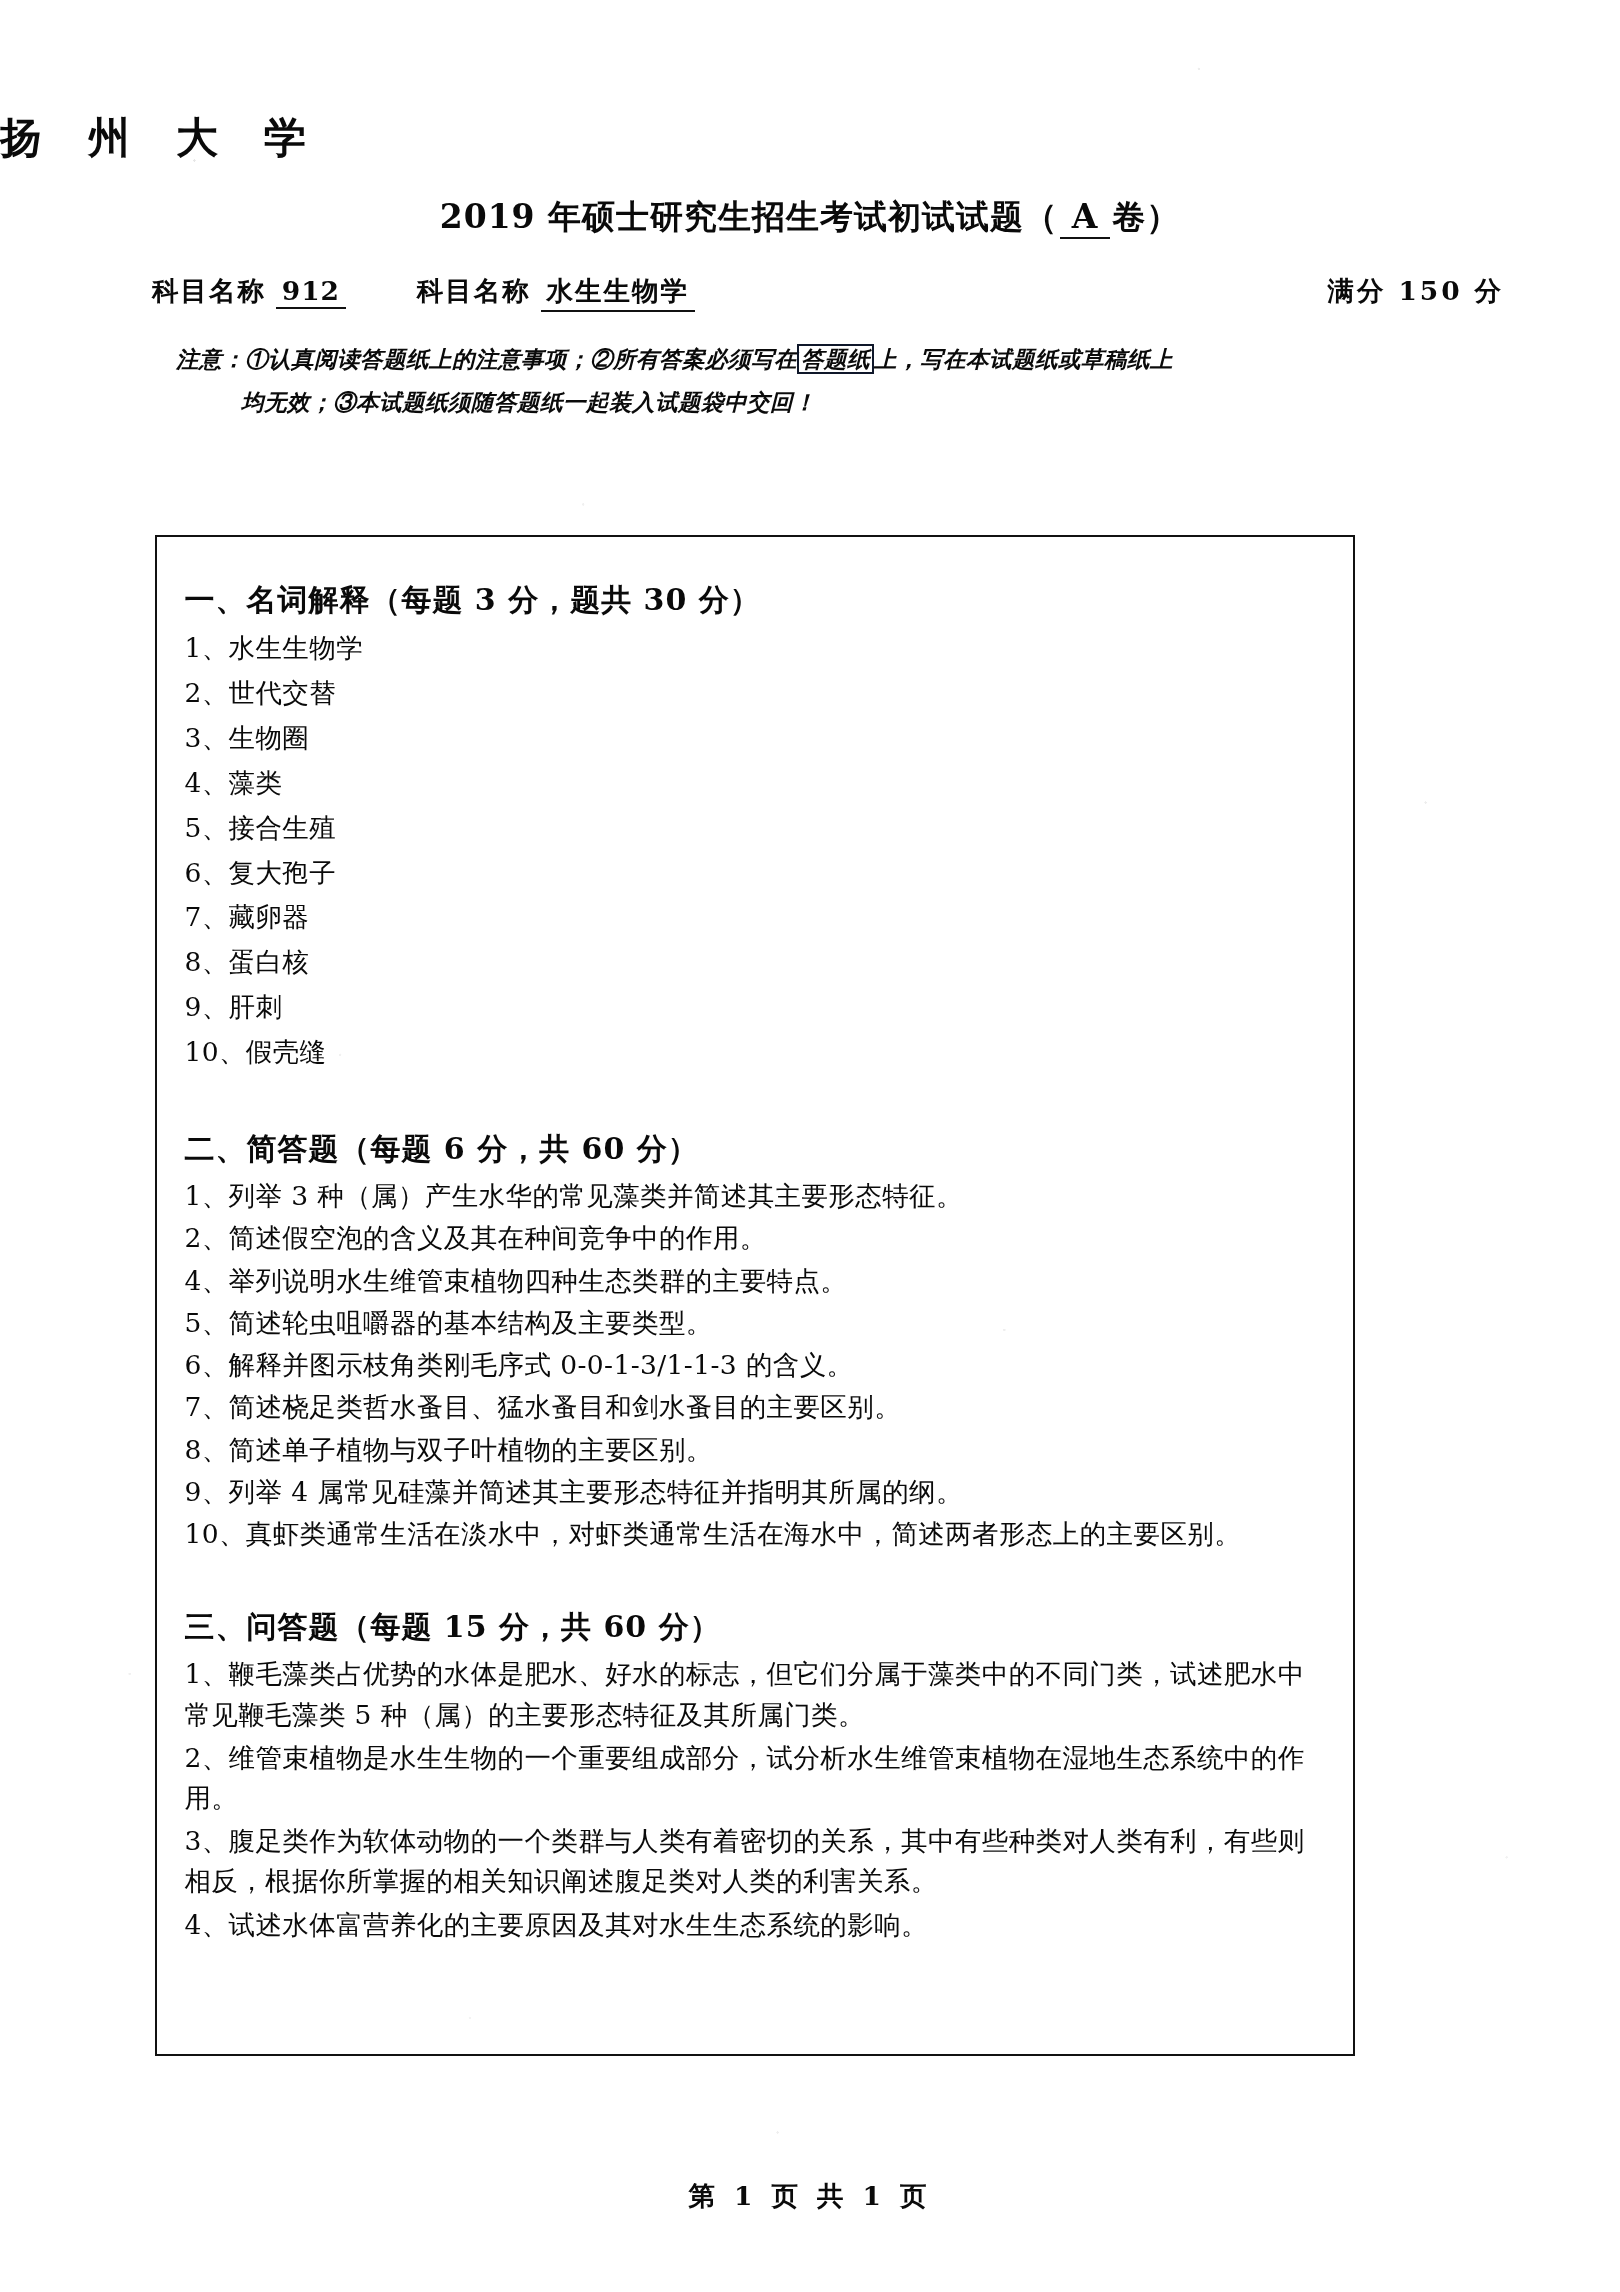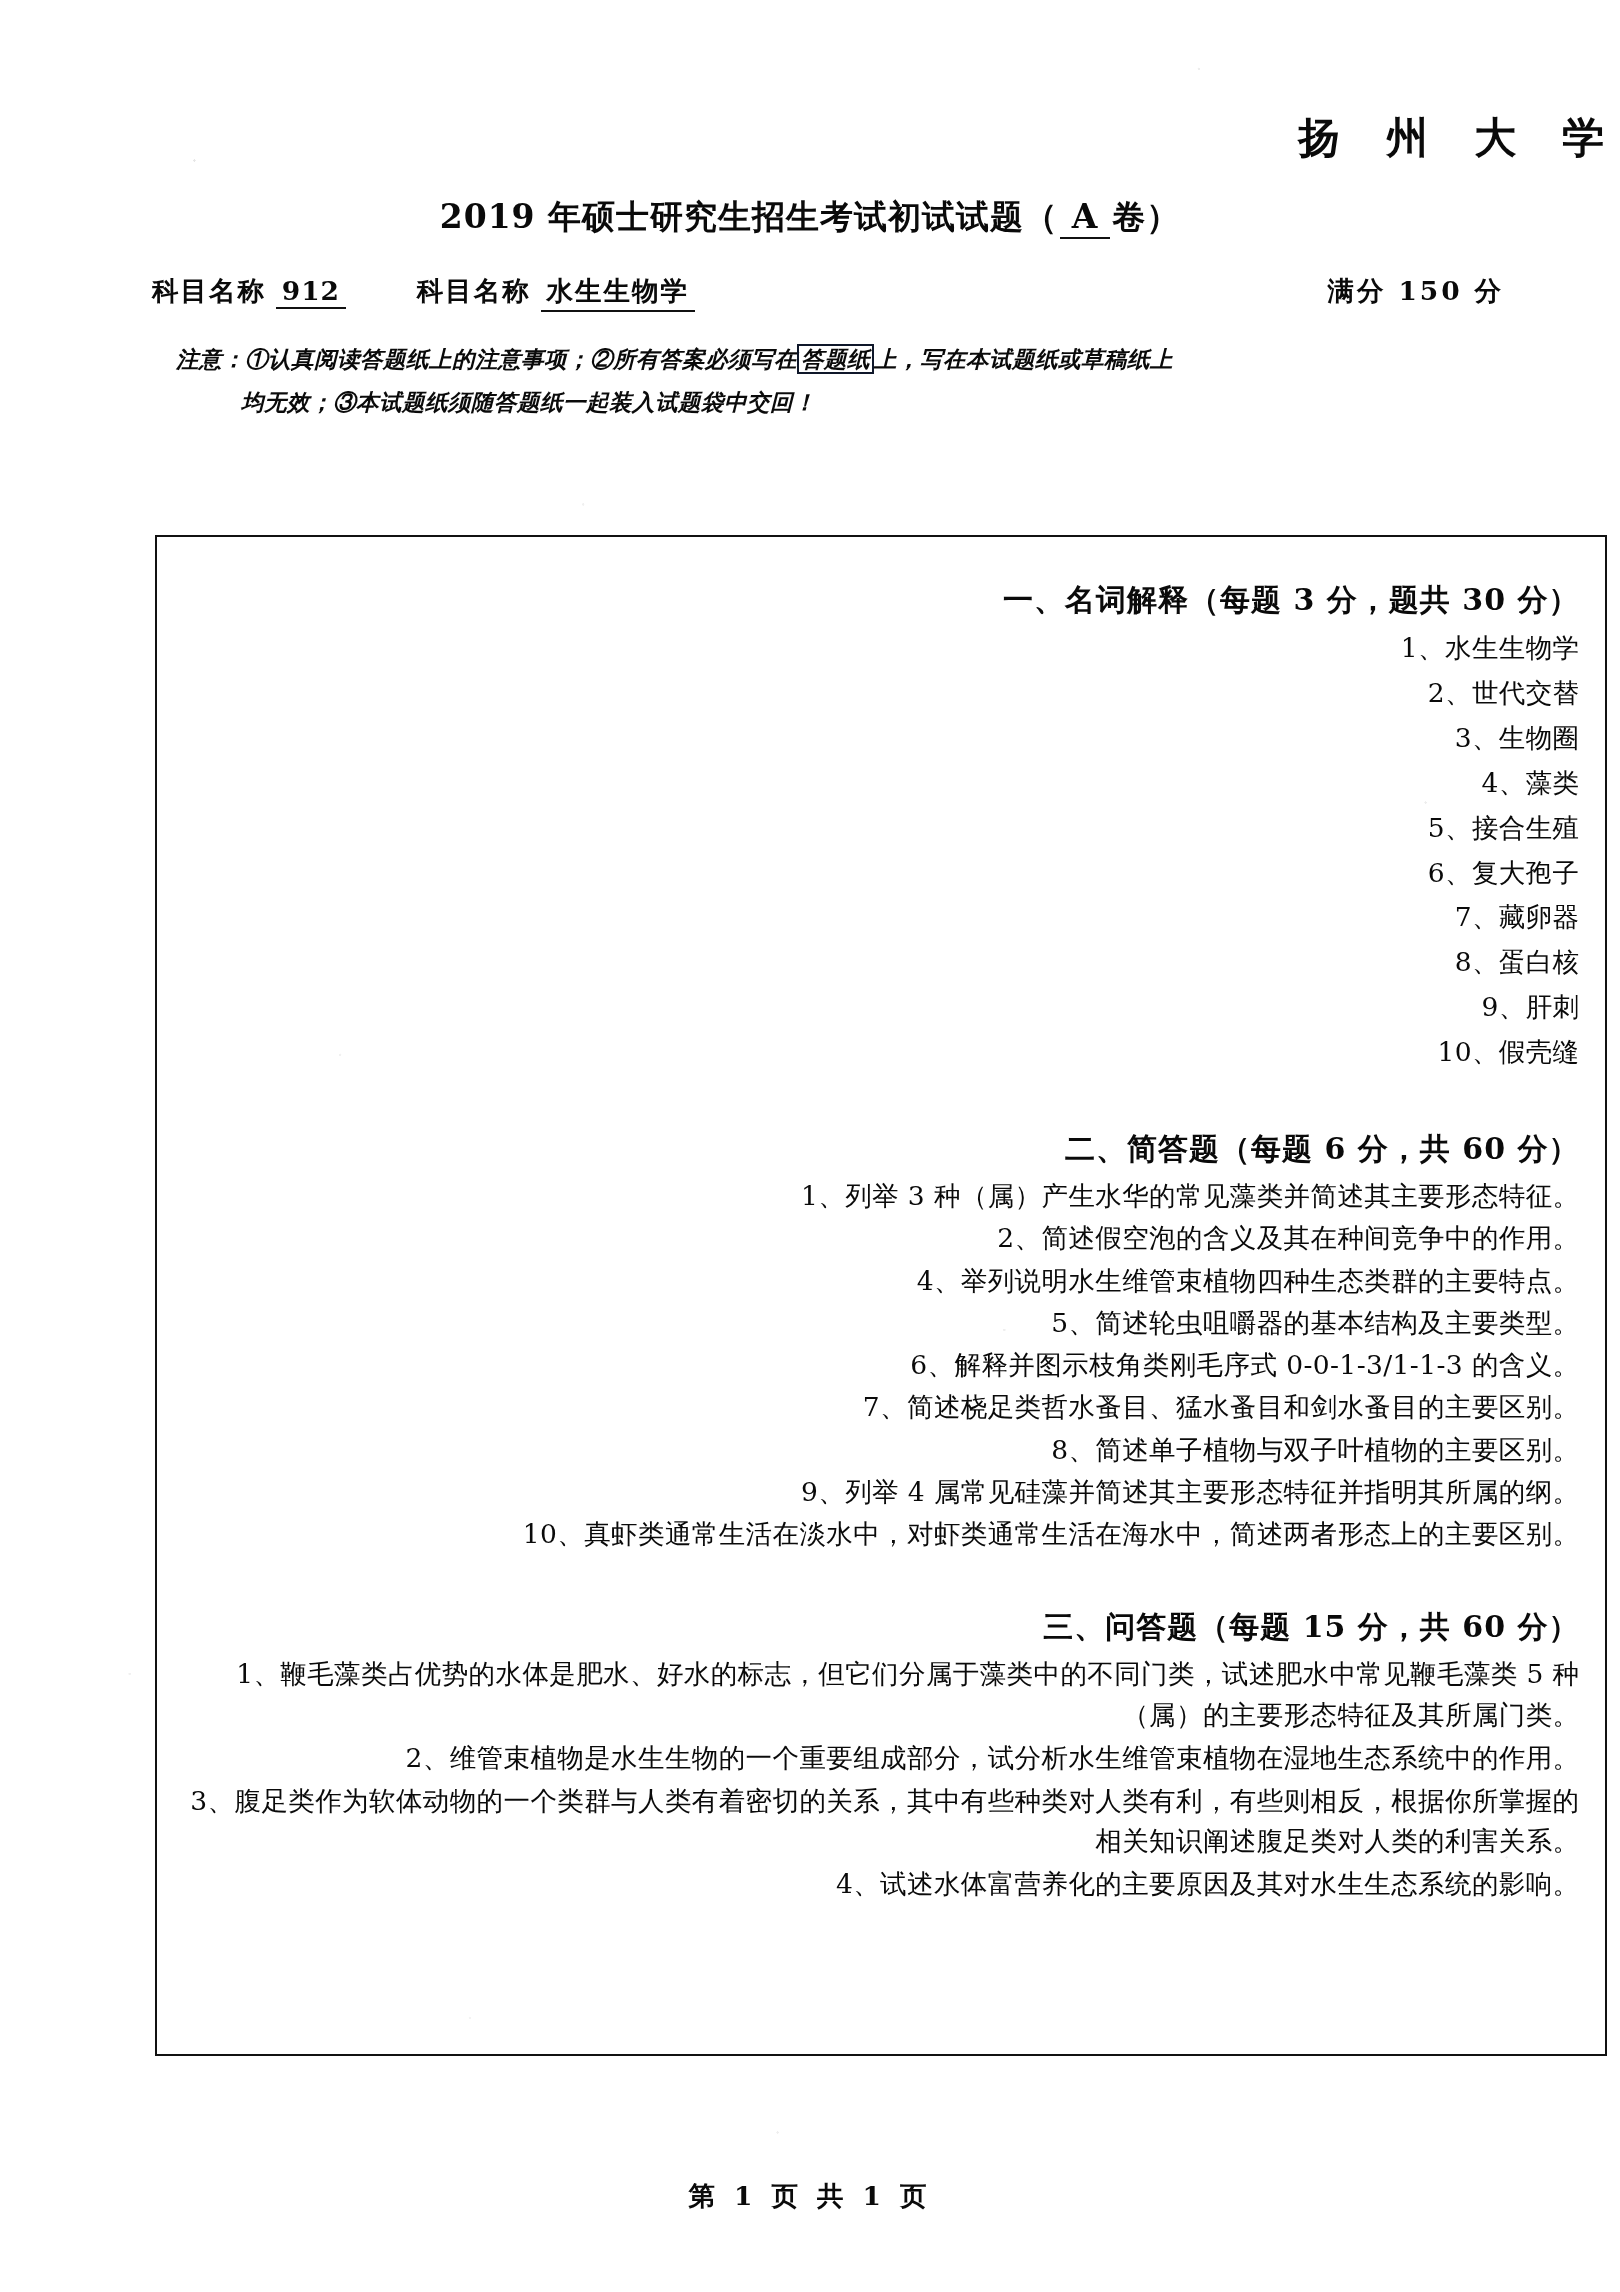--- a/index.html
+++ b/index.html
@@ -36,21 +36,21 @@
   }
 
   .page {
     position: absolute;
     inset: 0;
     padding: 0;
   }
 
   
   .univ-title {
-    text-align: right;
+    text-align: left;
     font-size: 42px;
     font-weight: bold;
     letter-spacing: 15.7px;
     margin-top: 110px;
     font-family: "DejaVu Serif", "Liberation Serif", serif;
   }
 
   .exam-title {
     text-align: center;
     font-size: 33px;
@@ -105,26 +105,25 @@
     border: 2px solid #0f172a;
     padding: 0 2px;
     font-style: italic;
   }
 
   
   .exam-box {
     position: absolute;
     left: 155px;
     top: 535px;
-    width: 1452px;
+    width: 1200px;
     height: 1521px;
     border: 2.9px solid #111;
     box-sizing: border-box;
     padding: 43px 25.5px 0 27.4px;
-    text-align: right;
   }
 
   .sec-head {
     font-size: 30px;
     font-weight: bold;
     letter-spacing: 1px;
     margin: 0 0 5.9px 0;
   }
   .sec-head.second { margin-top: 55px; }
   .sec-head.third  { margin-top: 53px; }

